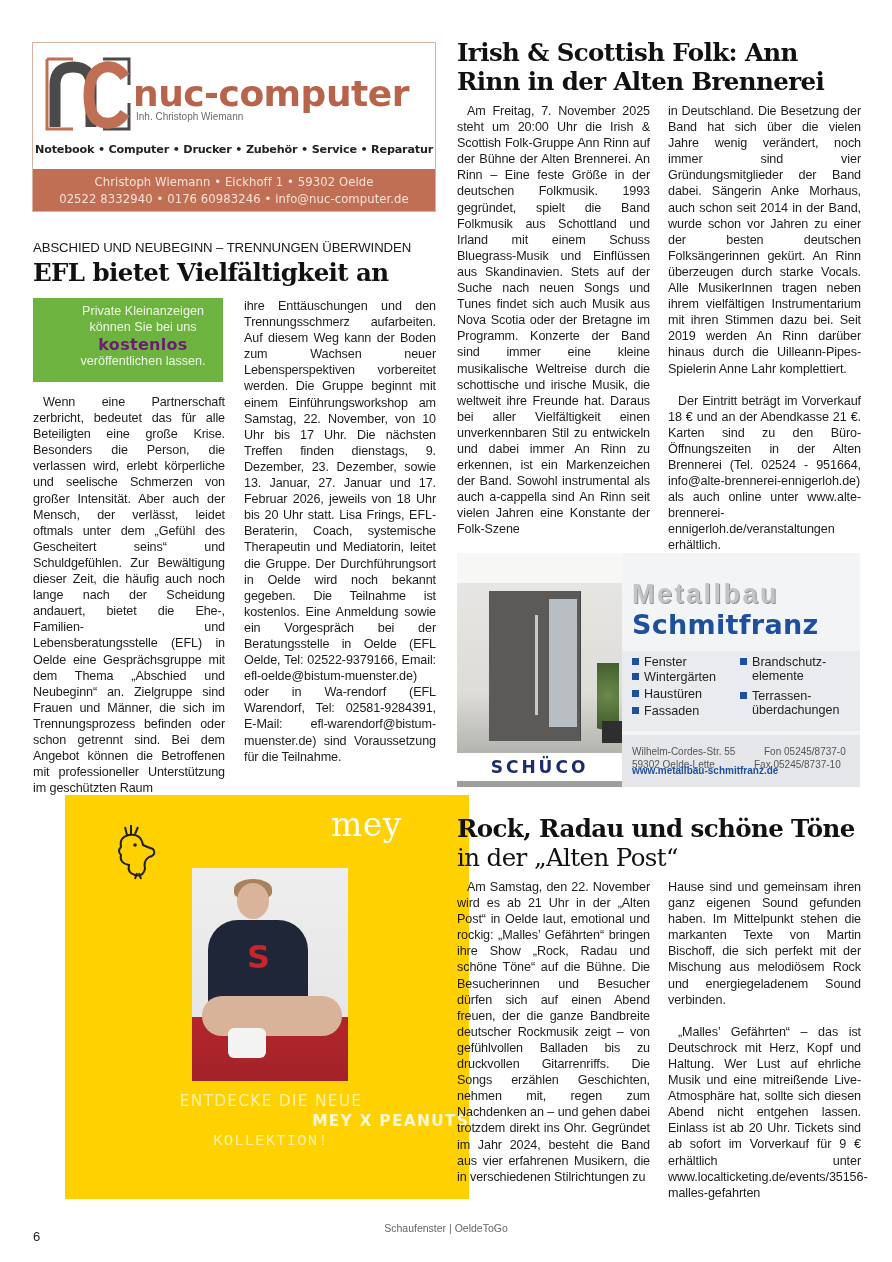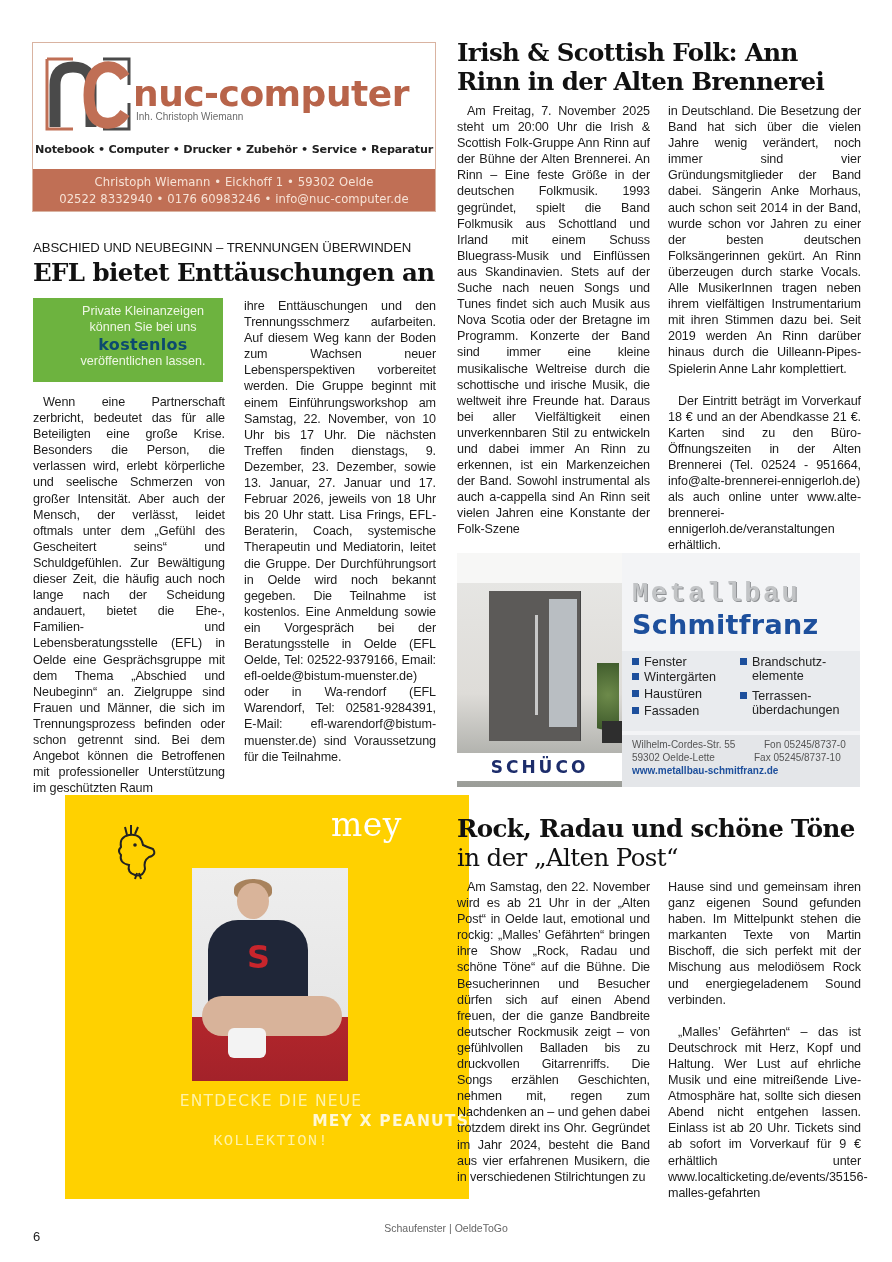--- a/index.html
+++ b/index.html
@@ -63,50 +63,50 @@
     background: #c06f55; color: #f6e2d6; text-align: center;
     font-family: "DejaVu Sans", sans-serif; font-size: 11.6px; line-height: 17px; padding-top: 5px;
     letter-spacing: 0.1px;
   }
 
   
   #ad-green {
     left: 33px; top: 298px; width: 190px; height: 84px; background: #6db33f;
     color: #eef7e4; text-align: center; font-size: 12.6px; line-height: 15.5px; padding-top: 6px; padding-left: 30px;
   }
-  #ad-green .big { font-family: "DejaVu Sans", sans-serif; font-weight: bold; font-size: 16px; color: #0c4a6e; line-height: 19px; letter-spacing: 0.3px; }
+  #ad-green .big { font-family: "DejaVu Sans", sans-serif; font-weight: bold; font-size: 16px; color: #701a75; line-height: 19px; letter-spacing: 0.3px; }
 
   
   #ad-metall {
     left: 457px; top: 553px; width: 403px; height: 234px; background: #f3f4f6; overflow: hidden;
   }
   #ad-metall .photo { position: absolute; left: 0; top: 0; width: 165px; height: 234px; background: linear-gradient(180deg,#e8e8e6 0%,#dedcd8 60%,#9a9c97 100%); }
   #ad-metall .wall { position: absolute; left: 0; top: 0; width: 165px; height: 30px; background: #f7f7f6; }
   #ad-metall .door { position: absolute; left: 32px; top: 38px; width: 92px; height: 150px; background: #5c5a58; border-right: 1px solid #444; }
   #ad-metall .glass { position: absolute; left: 92px; top: 46px; width: 28px; height: 128px; background: #b9bec2; }
   #ad-metall .handle { position: absolute; left: 78px; top: 62px; width: 3px; height: 100px; background: #c8c8c8; }
   #ad-metall .plant { position: absolute; left: 140px; top: 110px; width: 22px; height: 80px; background: radial-gradient(circle at 50% 40%, #6d8a4a 0%, #3f5b2c 70%, transparent 72%); }
   #ad-metall .pot { position: absolute; left: 145px; top: 168px; width: 20px; height: 22px; background: #2e2e2e; }
   #ad-metall .schueco-bar { position: absolute; left: 0; top: 200px; width: 165px; height: 28px; background: #fff; text-align: center; }
   #ad-metall .schueco { font-family: "DejaVu Sans", sans-serif; font-size: 17px; color: #1d2d6b; letter-spacing: 3px; line-height: 28px; font-weight: bold; }
   #ad-metall .right { position: absolute; left: 165px; top: 0; width: 238px; height: 234px; }
   #ad-metall .title1 {
-    position: absolute; left: 10px; top: 26px; font-family: Liberation Mono, monospace; font-weight: bold;
+    position: absolute; left: 10px; top: 26px; font-family: Liberation Sans, sans-serif; font-weight: bold;
     font-size: 27px; color: #c2c4c6; letter-spacing: 2.5px;
     text-shadow: 1px 1px 0 #8f9194;
   }
   #ad-metall .title2 {
     position: absolute; left: 10px; top: 56px; font-family: "DejaVu Sans", sans-serif; font-weight: bold;
     font-size: 27px; color: #1d4f9c; letter-spacing: 0.3px;
   }
   #ad-metall .list-panel { position: absolute; left: 0; top: 98px; width: 238px; height: 80px; background: #e9ebee; }
   #ad-metall .item { position: absolute; font-size: 12.6px; color: #222; line-height: 15px; }
   #ad-metall .sq { display: inline-block; width: 7px; height: 7px; background: #1d4f9c; margin-right: 5px; vertical-align: 1px; }
   #ad-metall .addr-panel { position: absolute; left: 0; top: 182px; width: 238px; height: 52px; background: #e4e6e9; }
-  #ad-metall .addr { position: absolute; font-size: 10px; color: #555; line-height: 14px; }
+  #ad-metall .addr { position: absolute; font-size: 10px; color: #555; line-height: 14px; margin-top: 7px; }
   #ad-metall .url { position: absolute; left: 10px; top: 212px; font-size: 10px; font-weight: bold; color: #1d4f9c; }
 
   
   #ad-mey {
     left: 33px; top: 795px; width: 404px; height: 404px; background: #ffd100; overflow: hidden; margin-left: 32px;
   }
   #ad-mey .mey-logo {
     position: absolute; left: 266px; top: 10px; font-family: "DejaVu Serif", serif;
     font-size: 33px; color: #fff; letter-spacing: 0.5px;
   }
@@ -151,21 +151,21 @@
   <div class="brand">nuc-computer</div>
   <div class="owner">Inh. Christoph Wiemann</div>
   <div class="services">Notebook • Computer • Drucker • Zubehör • Service • Reparatur</div>
   <div class="bar">
     <div>Christoph Wiemann  •  Eickhoff 1  •  59302 Oelde</div>
     <div>02522 8332940  •  0176 60983246  •  info@nuc-computer.de</div>
   </div>
 </div>
 
 <div class="kicker" style="left:33px; top:240px;">ABSCHIED UND NEUBEGINN – TRENNUNGEN ÜBERWINDEN</div>
-<div class="headline" style="left:33px; top:258px; font-size:24.5px; line-height:30px;">EFL bietet Enttäuschungen an</div>
+<div class="headline" style="left:33px; top:258px; font-size:24.5px; line-height:30px;">EFL bietet Vielfältigkeit an</div>
 
 <div id="ad-green" class="abs">
   <div>Private Kleinanzeigen</div>
   <div>können Sie bei uns</div>
   <div class="big">kostenlos</div>
   <div>veröffentlichen lassen.</div>
 </div>
 
 <div class="col" style="left:33px; top:394px; width:192px;">
   <p>Wenn eine Partnerschaft zerbricht, bedeutet das für alle Beteiligten eine große Krise. Besonders die Person, die verlassen wird, erlebt körperliche und seelische Schmerzen von großer Intensität. Aber auch der Mensch, der verlässt, leidet oftmals unter dem „Gefühl des Gescheitert seins“ und Schuldgefühlen. Zur Bewältigung dieser Zeit, die häufig auch noch lange nach der Scheidung andauert, bietet die Ehe-, Familien- und Lebensberatungsstelle (EFL) in Oelde eine Gesprächsgruppe mit dem Thema „Abschied und Neubeginn“ an. Zielgruppe sind Frauen und Männer, die sich im Trennungsprozess befinden oder schon getrennt sind. Bei dem Angebot können die Betroffenen mit professioneller Unterstützung im geschützten Raum</p>

